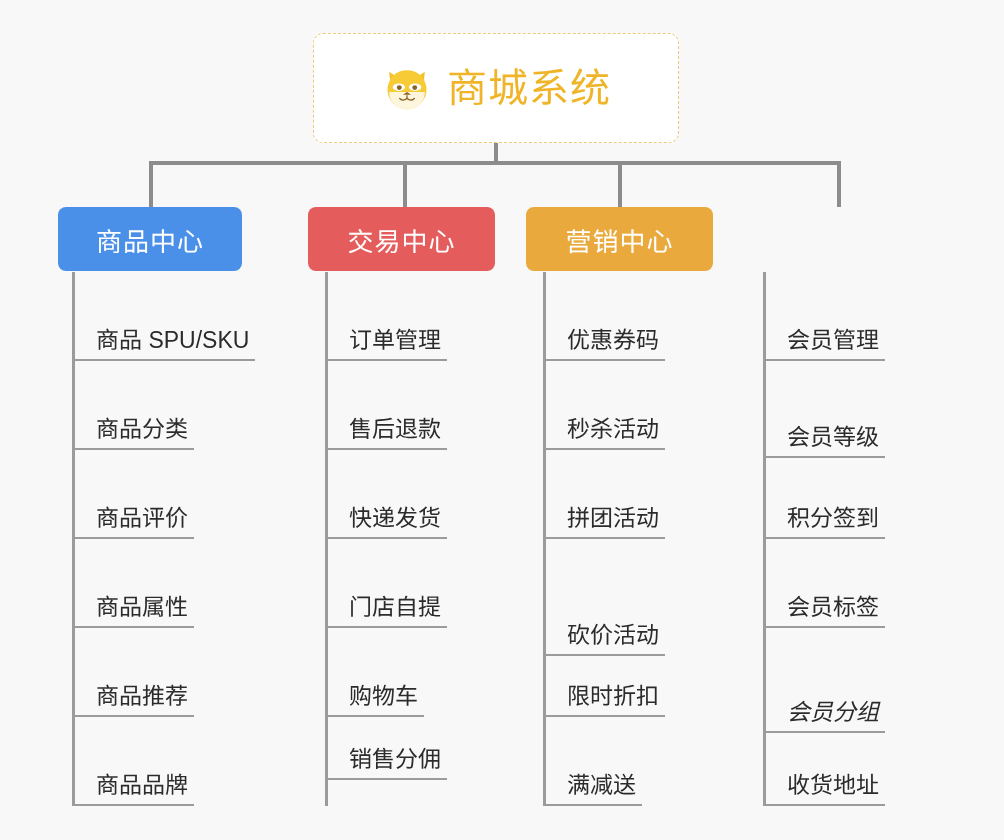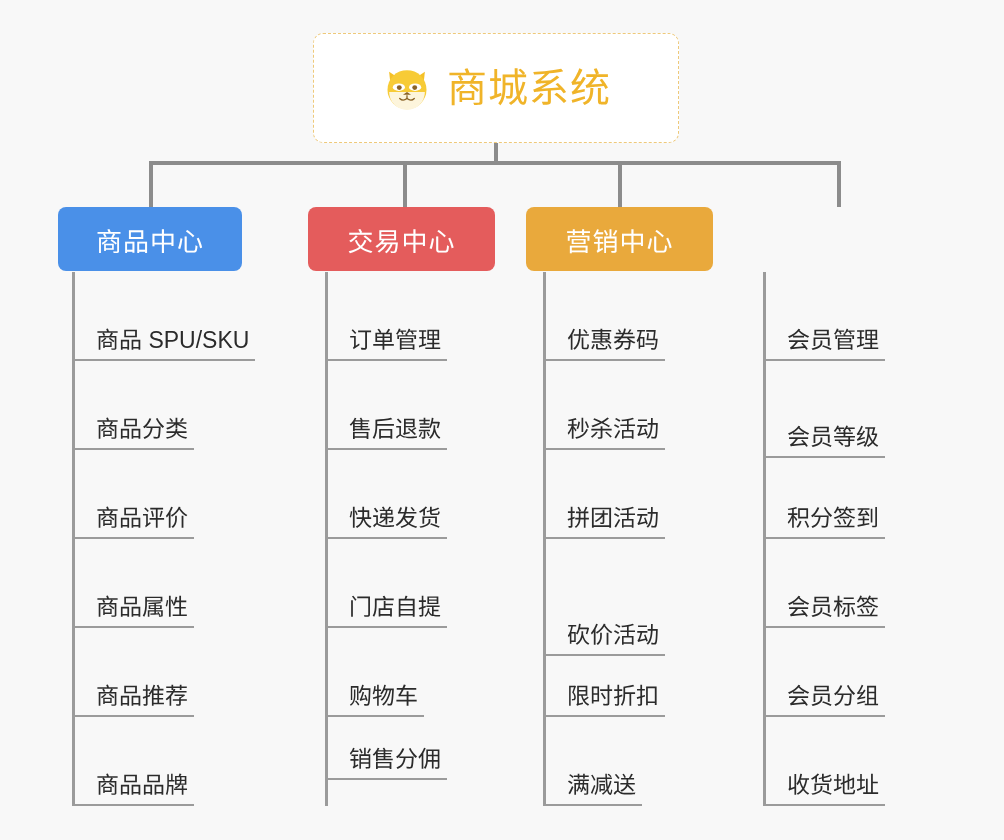--- a/index.html
+++ b/index.html
@@ -220,21 +220,21 @@
     </div>
     <div class="leaf-item" style="top:97px;">
       <span class="leaf-label">会员等级</span>
     </div>
     <div class="leaf-item" style="top:178px;">
       <span class="leaf-label">积分签到</span>
     </div>
     <div class="leaf-item" style="top:267px;">
       <span class="leaf-label">会员标签</span>
     </div>
-    <div class="leaf-item" style="top:356px;">
+    <div class="leaf-item" style="top:372px;font-style:italic;">
       <span class="leaf-label">会员分组</span>
     </div>
     <div class="leaf-item" style="top:445px;">
       <span class="leaf-label">收货地址</span>
     </div>
   </div>
 
 </div>
 
 </body></html>

